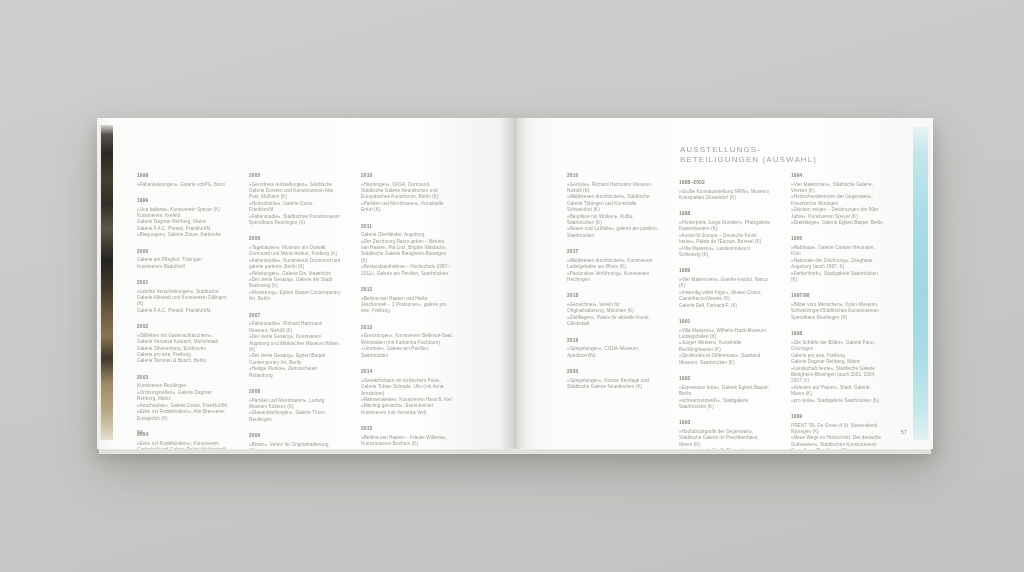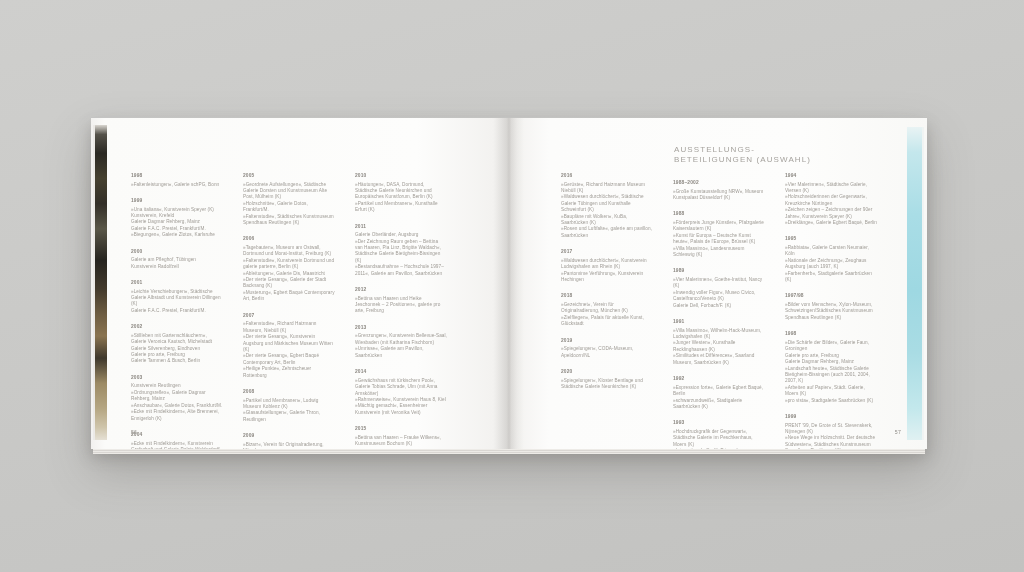--- a/index.html
+++ b/index.html
@@ -6,21 +6,21 @@
   body{
     width:1024px;height:572px;overflow:hidden;
     font-family:"Liberation Sans", sans-serif;
     background:#c8c8c6;
   }
   .scene{
     position:relative;width:1024px;height:572px;
     background:linear-gradient(165deg,#cfcfcd 0%,#c9c9c7 45%,#c2c2c0 100%);
   }
   .book{
-    position:absolute;left:91px;top:117px;width:836px;height:331px;
+    position:absolute;left:97px;top:117px;width:836px;height:331px;
     display:flex;
     box-shadow:0 8px 14px rgba(92,90,86,0.30), 0 22px 42px rgba(92,90,86,0.30);
     border-top:1px solid rgba(0,0,0,0.04);
   }
   .page{position:relative;width:50%;height:100%;overflow:hidden;}
   .page.left{
     background:linear-gradient(to right,#f2f1ef 0px,#fbfbf9 14px,#fdfdfc 78%,#f3f2f0 96%,#e7e6e4 100%);
   }
   .page.right{
     background:linear-gradient(to right,#e7e6e4 0px,#f4f3f1 8px,#fcfcfb 40px,#fdfdfc 70%,#f8f8f6 100%);

